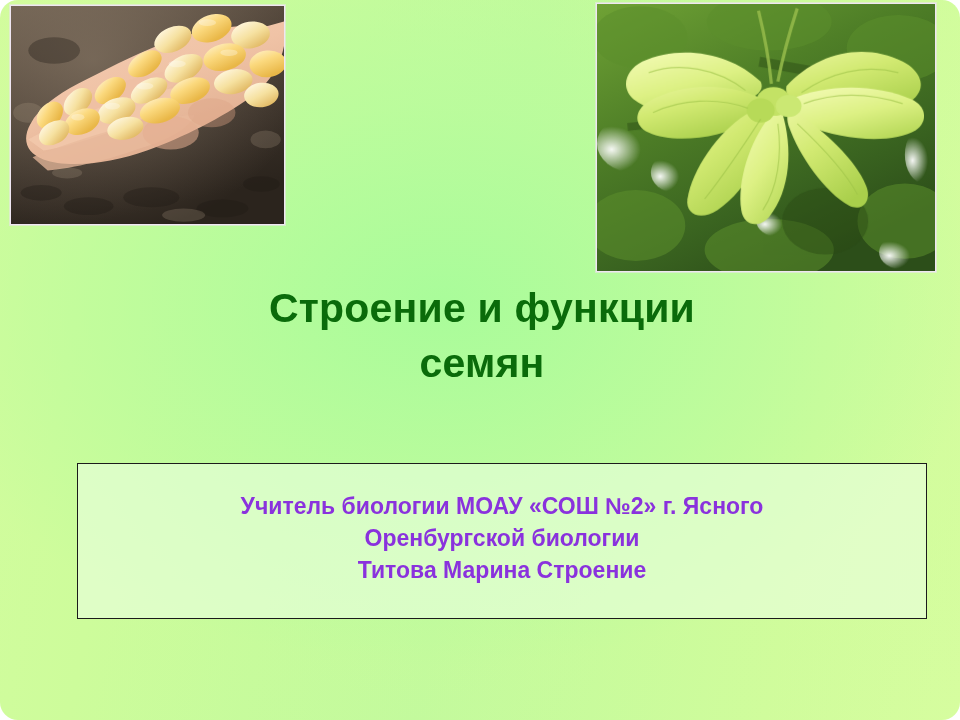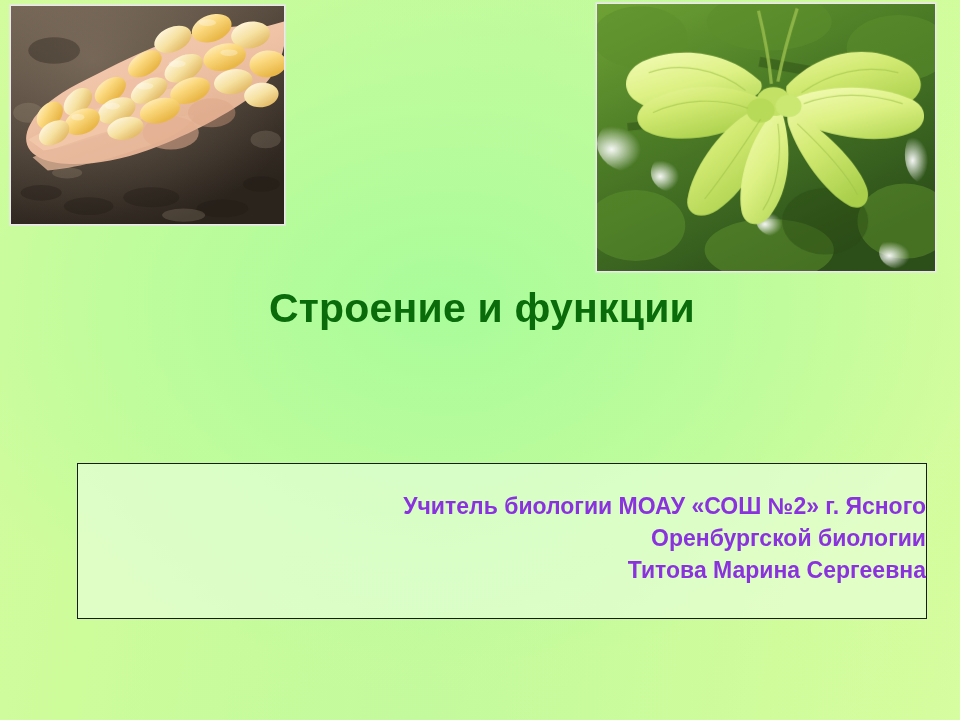--- a/index.html
+++ b/index.html
@@ -26,20 +26,21 @@
         rgba(205,252,155,0.15) 70%,
         rgba(205,252,155,0) 100%),
       linear-gradient(100deg,
         #d3fc9e 0%,
         #cdfc9b 18%,
         #c6fb9c 34%,
         #c2fa9d 50%,
         #c8fb9c 66%,
         #d0fc9c 82%,
         #d6fd9f 100%);
+    border-radius: 18px;
   }
 
   
   .photo-frame {
     position: absolute;
     background: #ffffff;
     box-sizing: border-box;
     border: 1px solid #efe6f2;
     box-shadow: 0 0 0 1px rgba(236,226,240,0.55);
   }
@@ -97,21 +98,21 @@
   #subtitle-text {
     width: 100%;
     text-align: center;
     color: #8a32dd;
     font-family: "Liberation Sans", sans-serif;
     font-weight: bold;
     font-size: 23px;
     line-height: 1.38;
     padding-bottom: 4px;
   }
-  .sub-line { display: block; white-space: nowrap; text-align: right; }
+  .sub-line { display: block; white-space: nowrap; }
 </style>
 </head>
 <body>
 
 <div id="slide">
 
   <div class="photo-frame" id="photo-corn">
     <div class="photo-inner">
       <svg viewBox="0 0 253 196" preserveAspectRatio="none" role="img">
         <defs>
@@ -287,23 +288,24 @@
           <path d="M152 104 C136 128 118 154 100 176"></path>
           <path d="M168 108 C172 136 168 166 154 186"></path>
           <path d="M186 108 C208 128 230 150 242 172"></path>
         </g>
       </svg>
     </div>
   </div>
 
   <div id="title">
     <span>Строение и функции</span><br>
+    <span>семян</span>
   </div>
 
   <div id="subtitle-box">
     <div id="subtitle-text">
       <span class="sub-line">Учитель биологии МОАУ «СОШ №2» г. Ясного</span>
       <span class="sub-line">Оренбургской биологии</span>
-      <span class="sub-line">Титова Марина Сергеевна</span>
+      <span class="sub-line">Титова Марина Строение</span>
     </div>
   </div>
 
 </div>
 
 </body></html>

